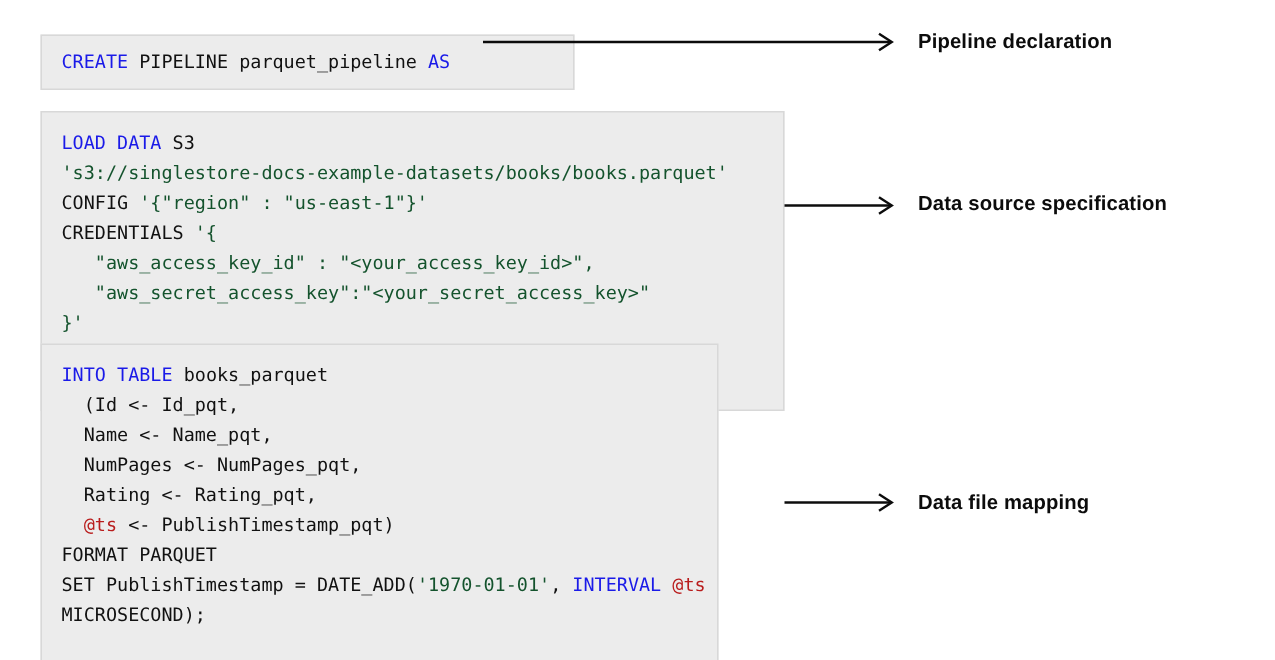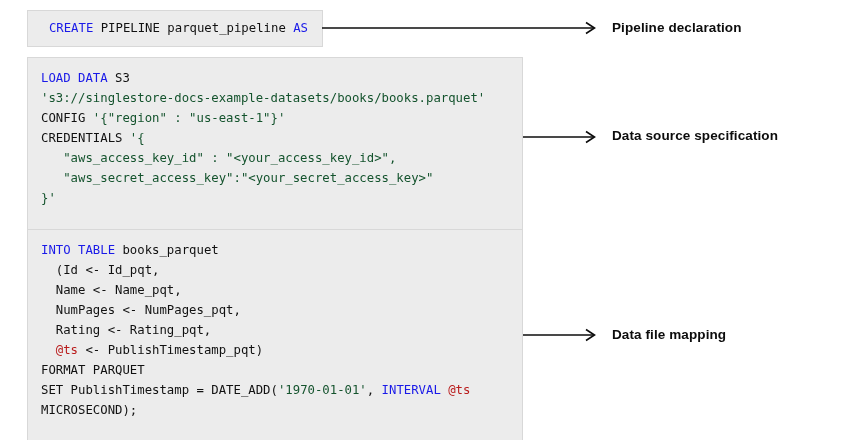--- a/index.html
+++ b/index.html
@@ -22,23 +22,23 @@
     border: 1px solid #d8d8d8;
     box-sizing: border-box;
     font-family: "DejaVu Sans Mono", monospace;
     font-size: 12.3px;
     line-height: 20px;
     color: #111111;
     white-space: pre;
     padding: 10px 14px 10px 13px;
   }
 
-  #block-declaration { left: 27px; top: 10px;  width: 296px; height: 37px; padding-top: 7px; text-align: right; }
-  #block-source      { left: 27px; top: 57px;  width: 496px; height: 200px; }
-  #block-mapping     { left: 27px; top: 229px; width: 496px; height: 212px; }
+  #block-declaration { left: 27px; top: 23px;  width: 356px; height: 37px; padding-top: 7px; }
+  #block-source      { left: 27px; top: 74px;  width: 496px; height: 200px; }
+  #block-mapping     { left: 27px; top: 229px; width: 452px; height: 212px; }
 
   .code-line { display: block; height: 20px; }
 
   .kw   { color: #1a1ae8; }        
   .str  { color: #14532d; }        
   .var  { color: #b91c1c; }        
   .pln  { color: #111111; }
 
   
   .arrow {

